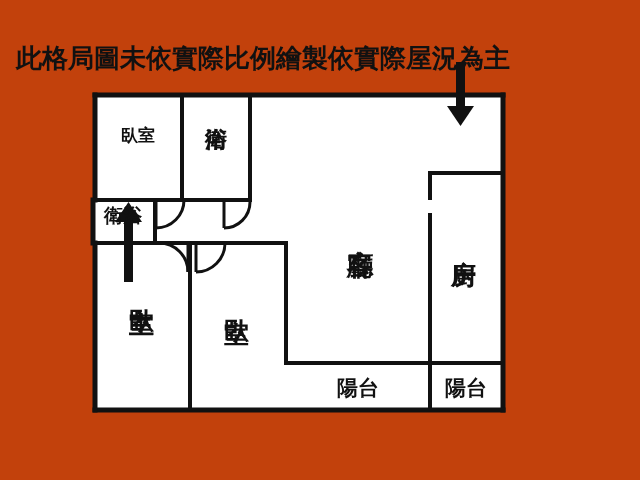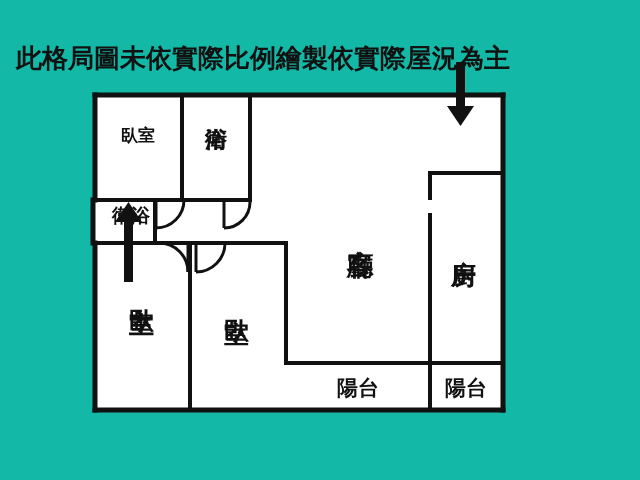--- a/index.html
+++ b/index.html
@@ -14,21 +14,21 @@
     position: relative;
     overflow: hidden;
     font-family: "DejaVu Sans", "Liberation Sans", sans-serif;
   }
 
   #page {
     position: absolute;
     left: 0; top: 0;
     width: 640px;
     height: 480px;
-    background: #14b8a6;
+    background: #c2410c;
   }
 
   
   #plan-title {
     position: absolute;
     left: 16px;
     top: 40px;
     width: 600px;
     height: 36px;
     font-size: 26px;
@@ -152,21 +152,21 @@
         <rect x="124" y="218" width="9" height="64"></rect>
         <polygon points="115,222 142,222 128.5,202"></polygon>
       </g>
     </g>
   </svg>
 
   <div class="room-label horiz" style="left:98px; top:127px; width:80px; font-size:17px;">臥室</div>
 
   <div class="room-label vert" style="left:205px; top:110px; width:22px; font-size:22px;">衛浴</div>
 
-  <div class="room-label horiz" style="left:103px; top:206px; width:56px; font-size:19px;">衛浴</div>
+  <div class="room-label horiz" style="left:95px; top:206px; width:56px; font-size:19px;">衛浴</div>
 
   <div class="room-label vert" style="left:129px; top:290px; width:25px; font-size:25px;">主臥室</div>
 
   <div class="room-label vert" style="left:224px; top:300px; width:25px; font-size:25px;">臥室</div>
 
   <div class="room-label vert" style="left:347px; top:228px; width:27px; font-size:27px;">客廳</div>
 
   <div class="room-label vert" style="left:451px; top:241px; width:25px; font-size:25px;">廚房</div>
 
   <div class="room-label horiz" style="left:325px; top:378px; width:66px; font-size:21px;">陽台</div>

